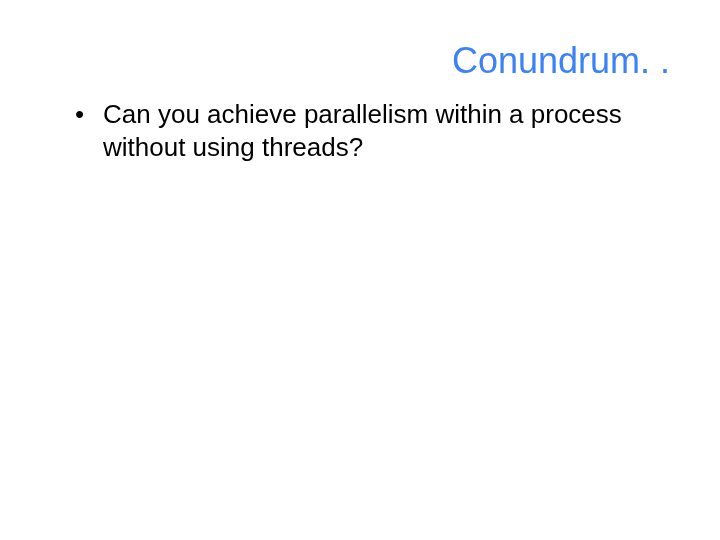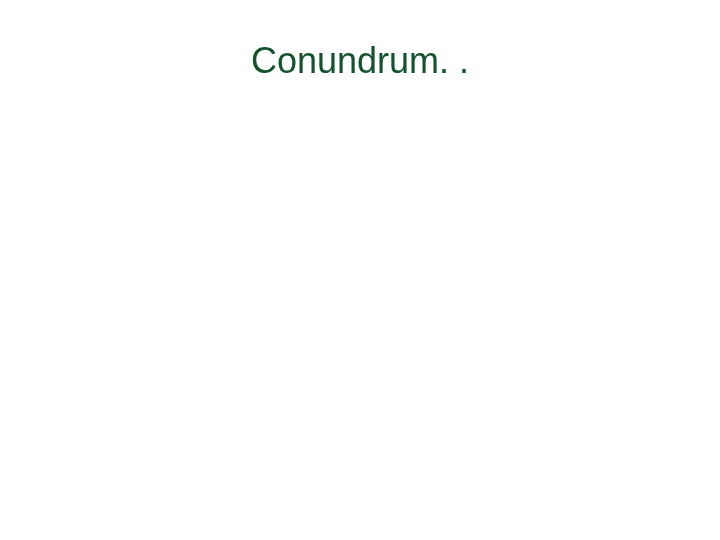--- a/index.html
+++ b/index.html
@@ -13,23 +13,23 @@
       background: #ffffff;
       font-family: Arial, Helvetica, sans-serif;
       overflow: hidden;
     }
     .slide {
       width: 100%;
       height: 100%;
       padding: 30px 50px;
     }
     .title {
-      text-align: center;
+      text-align: right;
       font-size: 36px;
-      color: #14532d;
+      color: #3b82f6;
       font-weight: normal;
       margin-bottom: 16px;
       margin-top: 10px;
     }
     .bullet-list {
       list-style: none;
       padding-left: 25px;
     }
     .bullet-item {
       font-size: 26px;
@@ -44,13 +44,16 @@
       left: 0;
       top: 0;
       font-size: 26px;
     }
   </style>
 </head>
 <body>
 
 <div class="slide">
   <h1 class="title">Conundrum. .</h1>
+  <ul class="bullet-list">
+    <li class="bullet-item">Can you achieve parallelism within a process without using threads?</li>
+  </ul>
 </div>
 
 </body></html>

